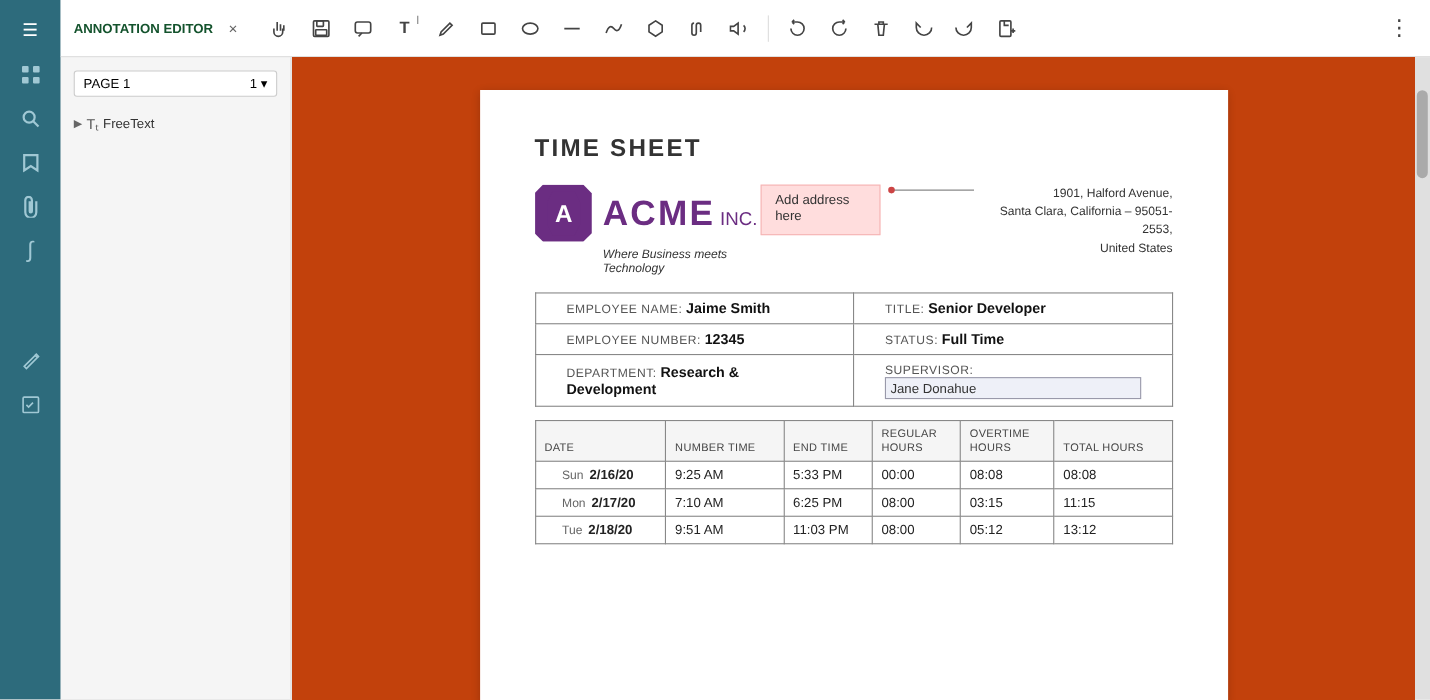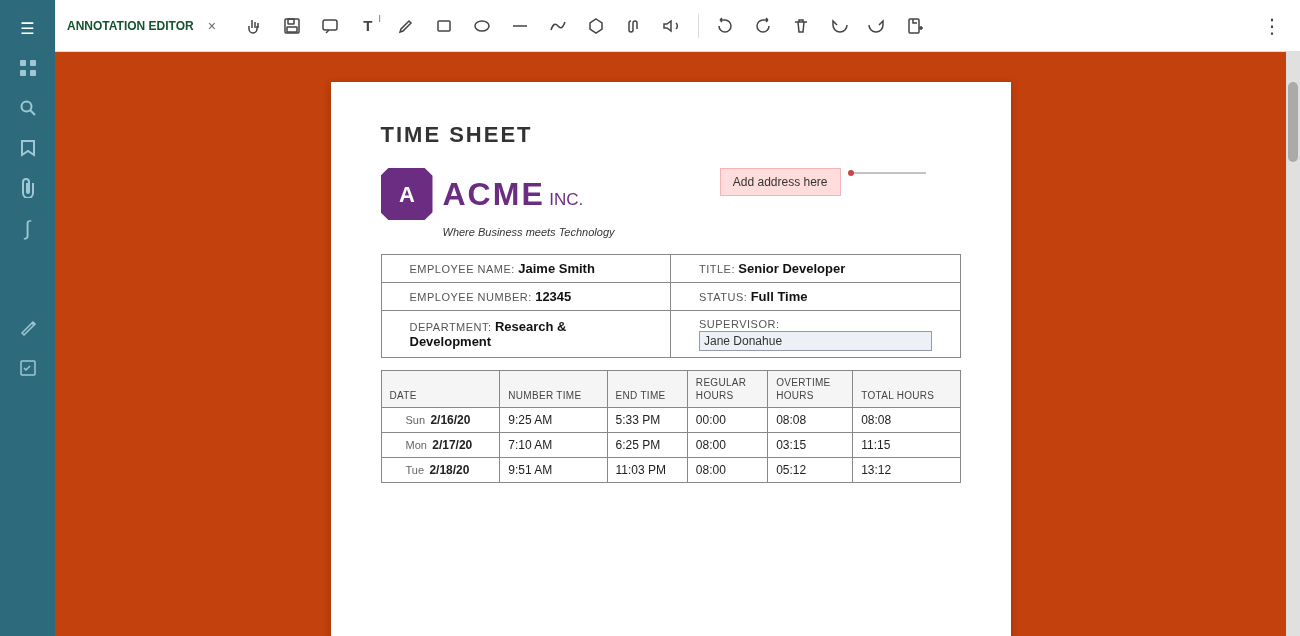--- a/index.html
+++ b/index.html
@@ -414,20 +414,33 @@
       </svg>
     </button>
 
     <div class="toolbar-spacer"></div>
 
     <button class="toolbar-btn" title="More" style="font-size:20px; color:#444;">⋮</button>
   </div>
 
   <div class="content-area">
 
+    <div class="left-panel">
+      <div class="page-selector">
+        <span>PAGE 1</span>
+        <span>
+          <span>1</span> ▾
+        </span>
+      </div>
+      <div class="tree-item">
+        <span class="tree-arrow">▶</span>
+        <span class="tree-icon">Tₜ</span>
+        <span class="tree-label">FreeText</span>
+      </div>
+    </div>
 
     <div class="doc-area">
       <div class="doc-page">
 
         <div class="doc-title">TIME SHEET</div>
 
         <div class="company-header">
           <div class="logo-area">
             <div class="logo-box">
               <div class="logo-icon">
@@ -444,20 +457,25 @@
             <div class="company-tagline">Where Business meets Technology</div>
           </div>
 
           <div class="address-area">
             <div class="address-box">Add address here</div>
 
             <svg width="120" height="20" style="display:block; margin-bottom:2px;">
               <line x1="10" y1="5" x2="85" y2="5" stroke="#888" stroke-width="1"></line>
               <circle cx="10" cy="5" r="3" fill="#c44"></circle>
             </svg>
+            <div class="address-text">
+              <span>1901, Halford Avenue,</span><br>
+              <span>Santa Clara, California – 95051-2553,</span><br>
+              <span>United States</span>
+            </div>
           </div>
         </div>
 
         <table class="info-table">
           <tbody>
               <tr>
             <td style="width:50%;">
               <span class="info-label">EMPLOYEE NAME:</span>
               <span class="info-value">Jaime Smith</span>
             </td>

